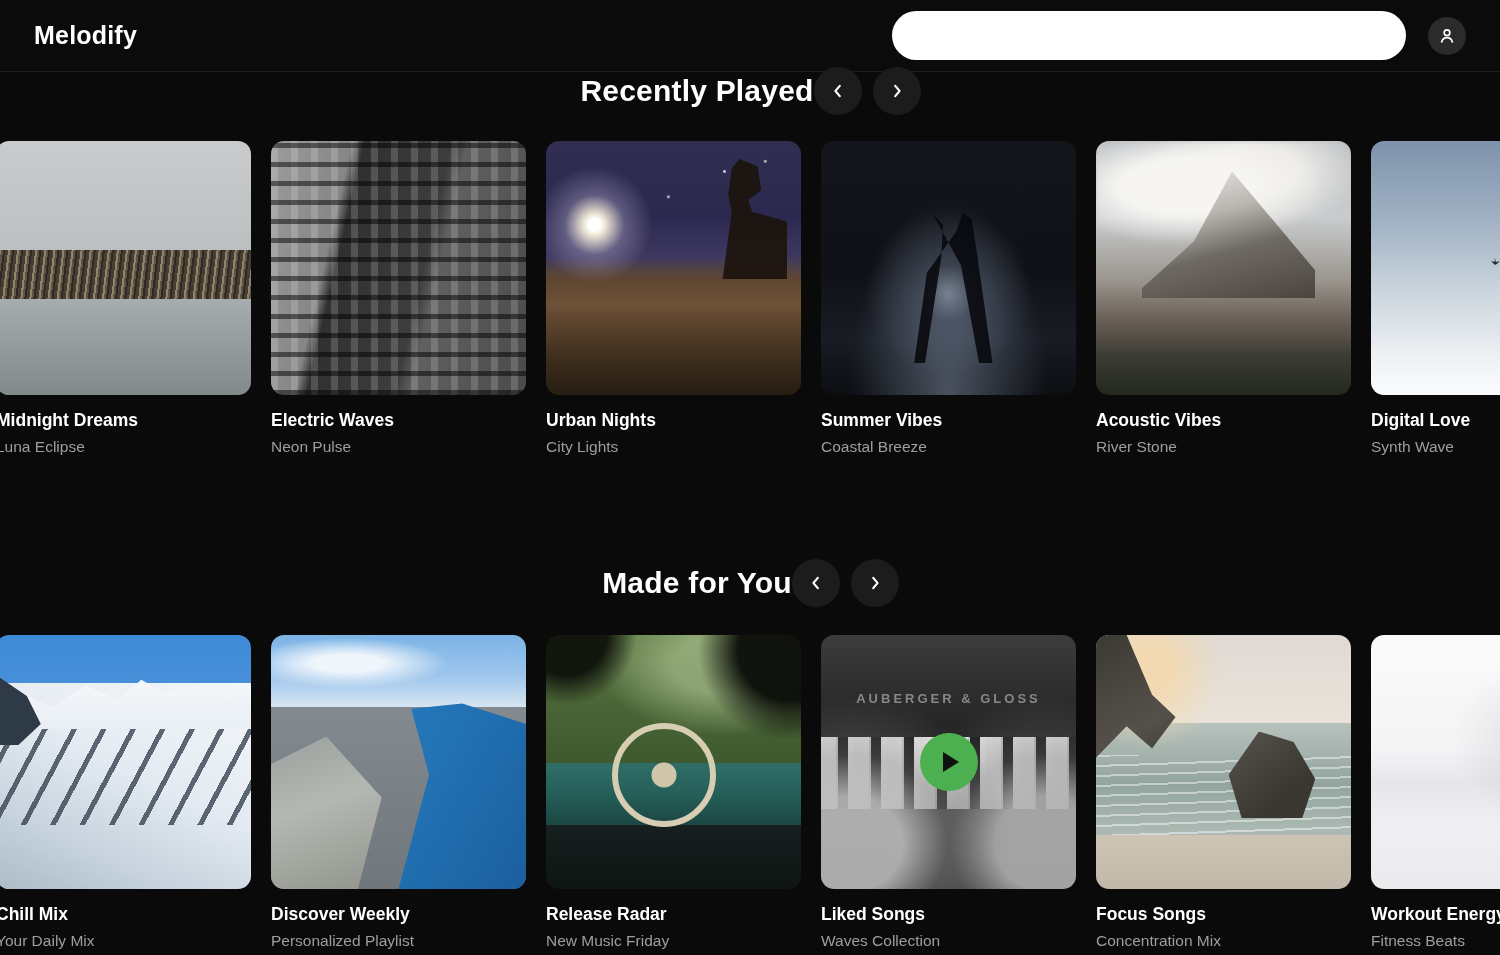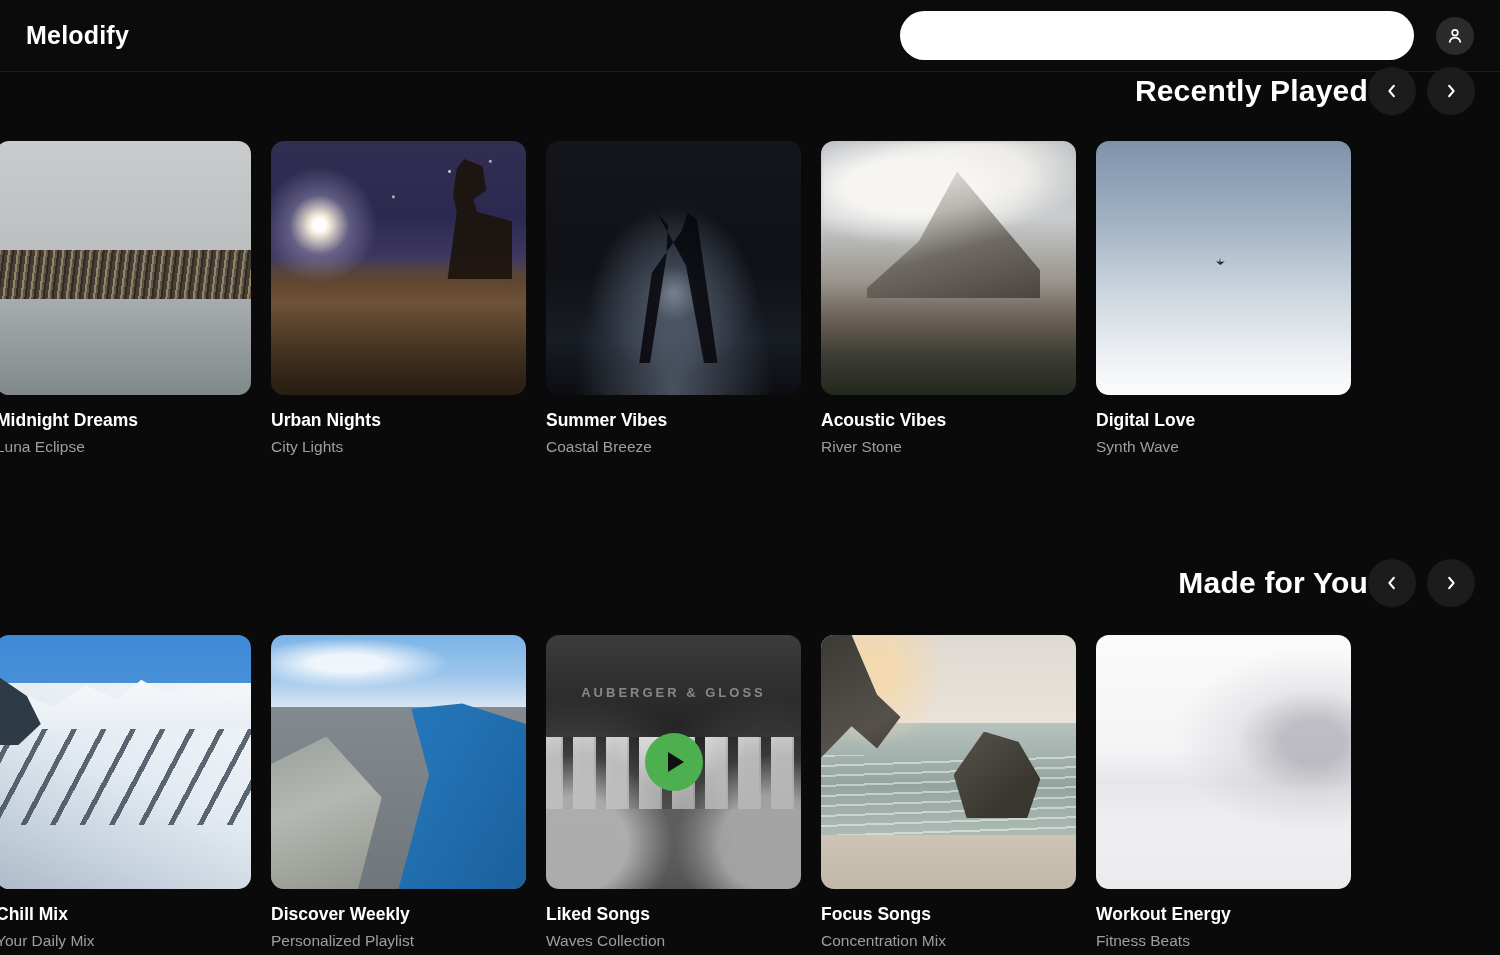--- a/index.html
+++ b/index.html
@@ -7,36 +7,36 @@
     width:1500px;height:955px;overflow:hidden;
     background:#0a0a0a;color:#fff;
     font-family:"Liberation Sans", sans-serif;
     -webkit-font-smoothing:antialiased;
   }
   
   .topbar{
     height:72px;box-sizing:border-box;background:#0b0b0b;
     border-bottom:1px solid #1d1d1d;
     display:flex;align-items:center;justify-content:space-between;
-    padding:0 26px;
+    padding:0 34px;
   }
   .logo{font-size:25px;font-weight:800;letter-spacing:.2px;cursor:pointer;}
   .topbar-right{display:flex;align-items:center;gap:22px;}
   .search{
     width:514px;height:49px;border-radius:25px;border:none;outline:none;
     background:#ffffff;color:#111;font-size:16px;padding:0 22px;box-sizing:border-box;
     font-family:"Liberation Sans", sans-serif;
   }
   .user-btn{
     width:38px;height:38px;border-radius:50%;background:#2b2b2b;border:none;
     display:flex;align-items:center;justify-content:center;cursor:pointer;padding:0;
   }
   
   .section-head{
-    height:48px;display:flex;align-items:center;justify-content:flex-end;
+    height:48px;display:flex;align-items:center;justify-content:center;
     padding:0 25px 0 26px;
   }
   .sec1 .section-head{margin-top:-5px;}
   .sec2 .section-head{margin-top:103px;}
   .section-title{font-size:30px;font-weight:800;margin:0;letter-spacing:.2px;}
   .nav{display:flex;gap:11px;}
   .nav-btn{
     width:48px;height:48px;border-radius:50%;background:#1c1c1c;border:none;
     display:flex;align-items:center;justify-content:center;cursor:pointer;padding:0;
   }
@@ -155,21 +155,21 @@
   }
   .art-liked{
     background:
       radial-gradient(ellipse at 12% 82%,rgba(185,185,185,.9) 0 16%,rgba(120,120,120,.4) 30%,rgba(0,0,0,0) 50%),
       radial-gradient(ellipse at 88% 82%,rgba(175,175,175,.9) 0 16%,rgba(110,110,110,.4) 30%,rgba(0,0,0,0) 50%),
       repeating-linear-gradient(90deg,#e9e9e9 0 15px,#cdcdcd 15px 17px,#171717 17px 27px,#ededed 27px 33px) 0 102px/100% 72px no-repeat,
       linear-gradient(180deg,#3c3c3c 0%,#222222 100%) 0 0/100% 102px no-repeat,
       linear-gradient(180deg,#3f3f3f 0%,#2b2b2b 100%) 0 174px/100% 80px no-repeat,#2b2b2b;
   }
   .piano-brand{
-    position:absolute;top:50px;left:0;right:0;text-align:center;
+    position:absolute;top:56px;left:0;right:0;text-align:center;
     font-size:13px;font-weight:600;letter-spacing:3px;color:rgba(210,210,210,.55);
   }
   .play-btn{
     position:absolute;left:50%;top:50%;transform:translate(-50%,-50%);
     width:58px;height:58px;border-radius:50%;background:#4caf50;border:none;
     display:flex;align-items:center;justify-content:center;cursor:pointer;padding:0;
   }
   .play-tri{
     width:0;height:0;border-left:16px solid #101010;
     border-top:10px solid transparent;border-bottom:10px solid transparent;margin-left:5px;
@@ -230,20 +230,25 @@
       </button>
     </div>
   </div>
   <div class="carousel">
     <div class="card">
       <div class="cover art-midnight"></div>
       <div class="card-title">Midnight Dreams</div>
       <div class="card-subtitle">Luna Eclipse</div>
     </div>
     <div class="card">
+      <div class="cover art-electric"></div>
+      <div class="card-title">Electric Waves</div>
+      <div class="card-subtitle">Neon Pulse</div>
+    </div>
+    <div class="card">
       <div class="cover art-urban"></div>
       <div class="card-title">Urban Nights</div>
       <div class="card-subtitle">City Lights</div>
     </div>
     <div class="card">
       <div class="cover art-summer"></div>
       <div class="card-title">Summer Vibes</div>
       <div class="card-subtitle">Coastal Breeze</div>
     </div>
     <div class="card">
@@ -280,20 +285,25 @@
       <div class="cover art-chill"></div>
       <div class="card-title">Chill Mix</div>
       <div class="card-subtitle">Your Daily Mix</div>
     </div>
     <div class="card">
       <div class="cover art-discover"></div>
       <div class="card-title">Discover Weekly</div>
       <div class="card-subtitle">Personalized Playlist</div>
     </div>
     <div class="card">
+      <div class="cover art-release"></div>
+      <div class="card-title">Release Radar</div>
+      <div class="card-subtitle">New Music Friday</div>
+    </div>
+    <div class="card">
       <div class="cover art-liked">
         <span class="piano-brand">AUBERGER &amp; GLOSS</span>
         <button class="play-btn">
           <span class="play-tri"></span>
         </button>
       </div>
       <div class="card-title">Liked Songs</div>
       <div class="card-subtitle">Waves Collection</div>
     </div>
     <div class="card">

